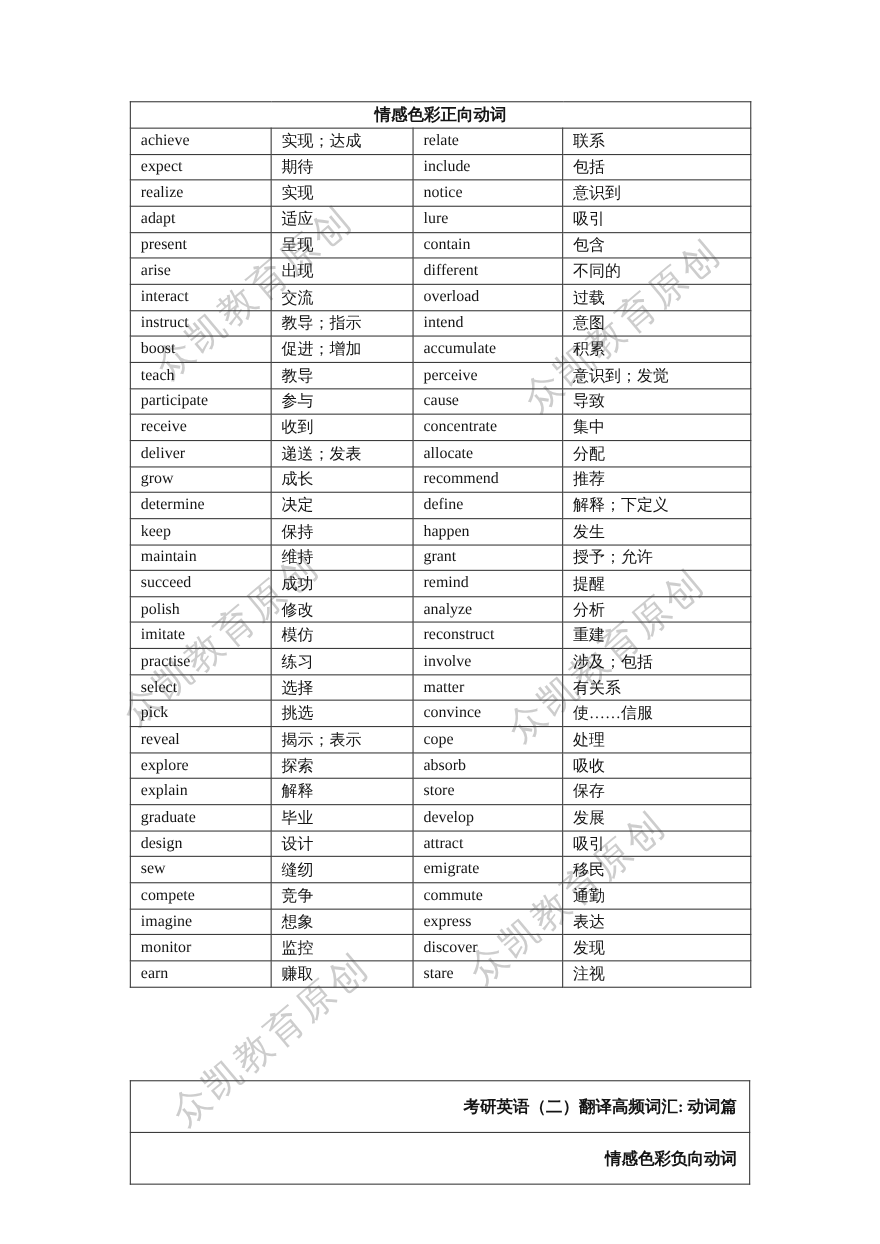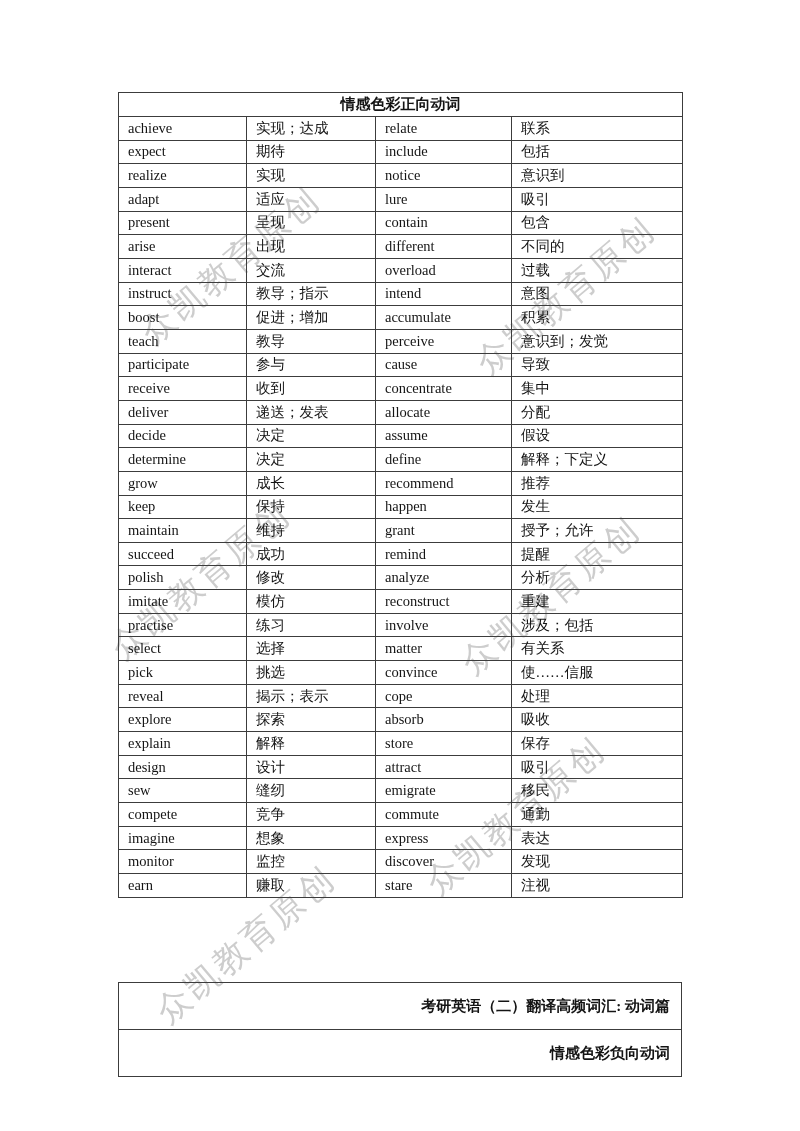--- a/index.html
+++ b/index.html
@@ -181,38 +181,32 @@
           <td>concentrate</td>
           <td>集中</td>
         </tr>
         <tr>
           <td>deliver</td>
           <td>递送；发表</td>
           <td>allocate</td>
           <td>分配</td>
         </tr>
         <tr>
-          <td>decide</td>
-          <td>决定</td>
-          <td>assume</td>
-          <td>假设</td>
+          <td>grow</td>
+          <td>成长</td>
+          <td>recommend</td>
+          <td>推荐</td>
         </tr>
         <tr>
           <td>determine</td>
           <td>决定</td>
           <td>define</td>
           <td>解释；下定义</td>
         </tr>
         <tr>
-          <td>grow</td>
-          <td>成长</td>
-          <td>recommend</td>
-          <td>推荐</td>
-        </tr>
-        <tr>
           <td>keep</td>
           <td>保持</td>
           <td>happen</td>
           <td>发生</td>
         </tr>
         <tr>
           <td>maintain</td>
           <td>维持</td>
           <td>grant</td>
           <td>授予；允许</td>
@@ -263,20 +257,26 @@
           <td>explore</td>
           <td>探索</td>
           <td>absorb</td>
           <td>吸收</td>
         </tr>
         <tr>
           <td>explain</td>
           <td>解释</td>
           <td>store</td>
           <td>保存</td>
+        </tr>
+        <tr>
+          <td>graduate</td>
+          <td>毕业</td>
+          <td>develop</td>
+          <td>发展</td>
         </tr>
         <tr>
           <td>design</td>
           <td>设计</td>
           <td>attract</td>
           <td>吸引</td>
         </tr>
         <tr>
           <td>sew</td>
           <td>缝纫</td>

